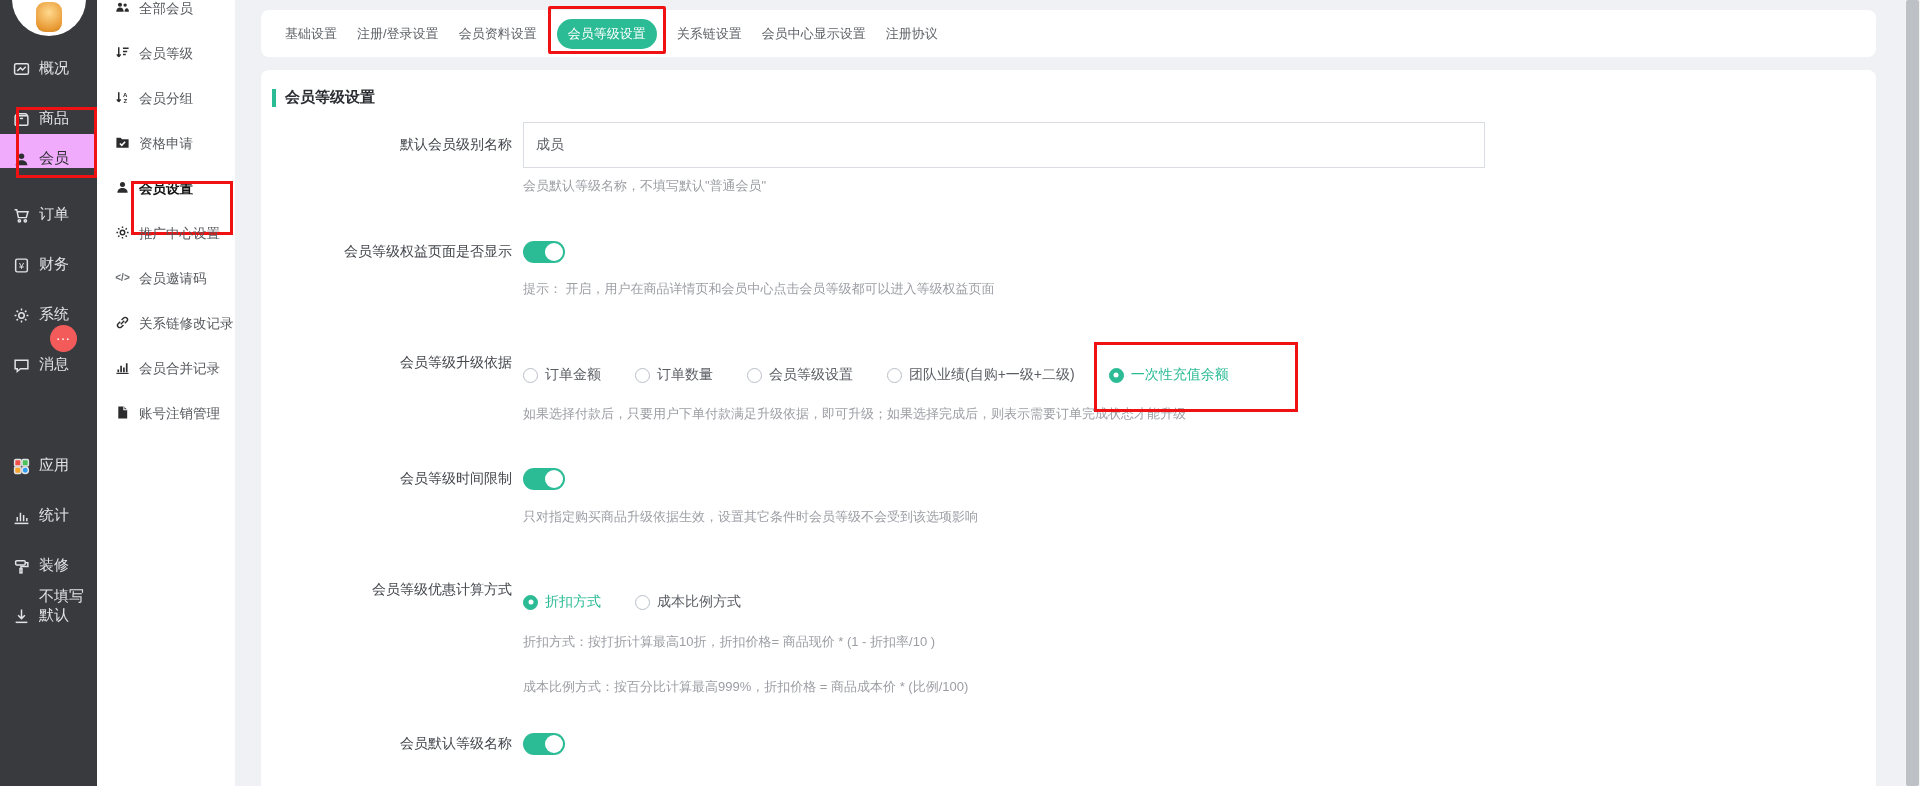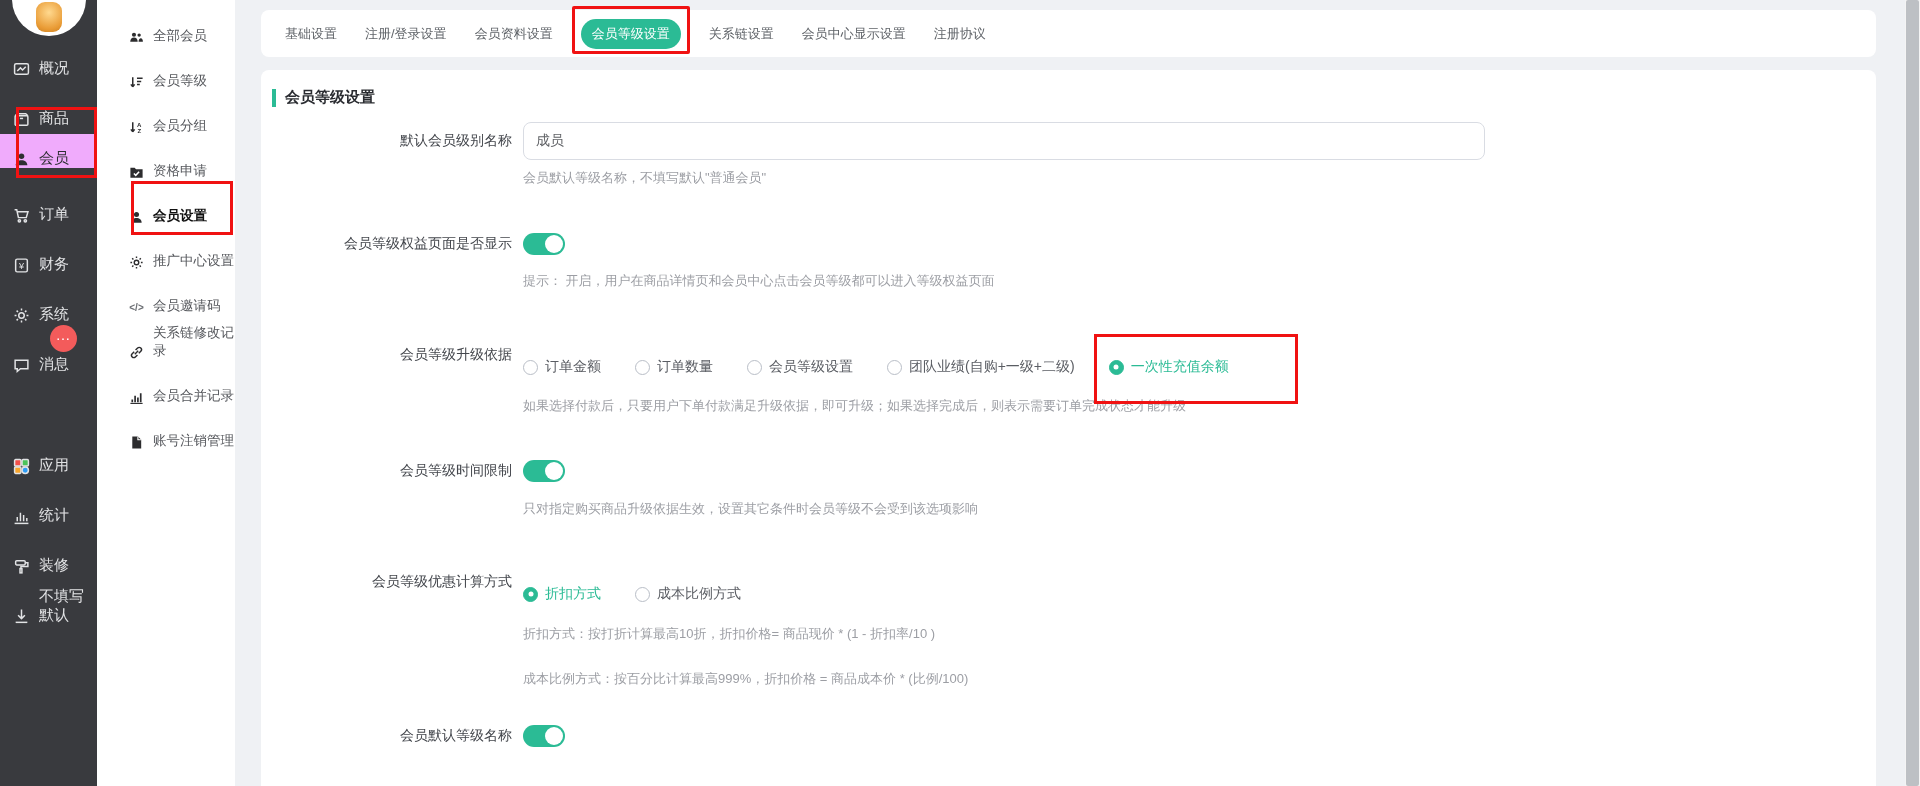--- a/index.html
+++ b/index.html
@@ -39,22 +39,22 @@
     display:flex; align-items:center; justify-content:center; z-index:9;
     letter-spacing:1px; line-height:10px; padding-bottom:7px;
   }
 
   
   .submenu{
     position:absolute; left:97px; top:0; width:138px; height:786px;
     background:#fff; z-index:4; padding-top:0;
   }
   .sub-item{
-    height:45px; display:flex; align-items:flex-end; gap:9px;
-    padding-left:32px; font-size:13.5px; color:#56585d; cursor:pointer;
+    height:45px; display:flex; align-items:flex-start; gap:9px;
+    padding-left:18px; font-size:13.5px; color:#56585d; cursor:pointer;
     position:relative;
   }
   .sub-item .sico{ width:15px; height:15px; flex:0 0 15px; color:#2c2c2e; display:flex; align-items:center; justify-content:center; font-size:12px; font-weight:bold; }
   .sub-item svg{ width:15px; height:15px; }
   .sub-item.active{ color:#111; font-weight:bold; }
   .sub-item.active::after{
     content:""; position:absolute; left:34px; top:1px; width:96px; height:48px;
     border:3px solid var(--red); pointer-events:none;
   }
 
@@ -62,21 +62,21 @@
   .anno-member{
     position:absolute; left:16px; top:107px; width:81px; height:71px;
     border:3px solid var(--red); z-index:8; pointer-events:none;
   }
 
   
   .main{ position:absolute; left:235px; top:0; right:0; bottom:0; }
   .tabcard{
     position:absolute; left:26px; top:10px; width:1615px; height:47px;
     background:#fff; border-radius:8px; display:flex; align-items:center;
-    gap:28px; padding-left:24px;
+    gap:20px; padding-left:24px;
   }
   .tab{ font-size:13px; color:#5f6368; cursor:pointer; white-space:nowrap; }
   .tab.pill{
     background:var(--green); color:#fff; border-radius:999px;
     padding:6px 11px; position:relative;
   }
   .tab.pill::after{
     content:""; position:absolute; left:-9px; right:-9px; top:-13px; bottom:-5px;
     border:3px solid var(--red); border-radius:2px; pointer-events:none;
   }
@@ -88,21 +88,21 @@
   .sec-title{ display:flex; align-items:center; gap:9px; }
   .sec-bar{ width:4px; height:18px; background:var(--green); }
   .sec-txt{ font-size:15px; font-weight:bold; color:#2a2c31; }
 
   .f-row{ display:flex; align-items:center; }
   .f-label{ width:240px; text-align:right; font-size:14px; color:#43464c; flex:0 0 240px; }
   .f-ctrl{ margin-left:11px; display:flex; align-items:center; }
   .hint{ margin-left:251px; font-size:13px; color:#9c9ea4; }
 
   .txt-input{
-    width:962px; height:38px; border:1px solid #d9dce3; border-radius:8px;
+    width:962px; height:46px; border:1px solid #d9dce3; border-radius:0;
     padding:0 12px; font-size:14px; color:#606266; outline:none;
     font-family:"Liberation Sans","DejaVu Sans",sans-serif;
   }
 
   .switch{
     width:42px; height:22px; border-radius:11px; background:var(--green);
     position:relative; cursor:pointer;
   }
   .switch::after{
     content:""; position:absolute; right:2px; top:2px; width:18px; height:18px;

